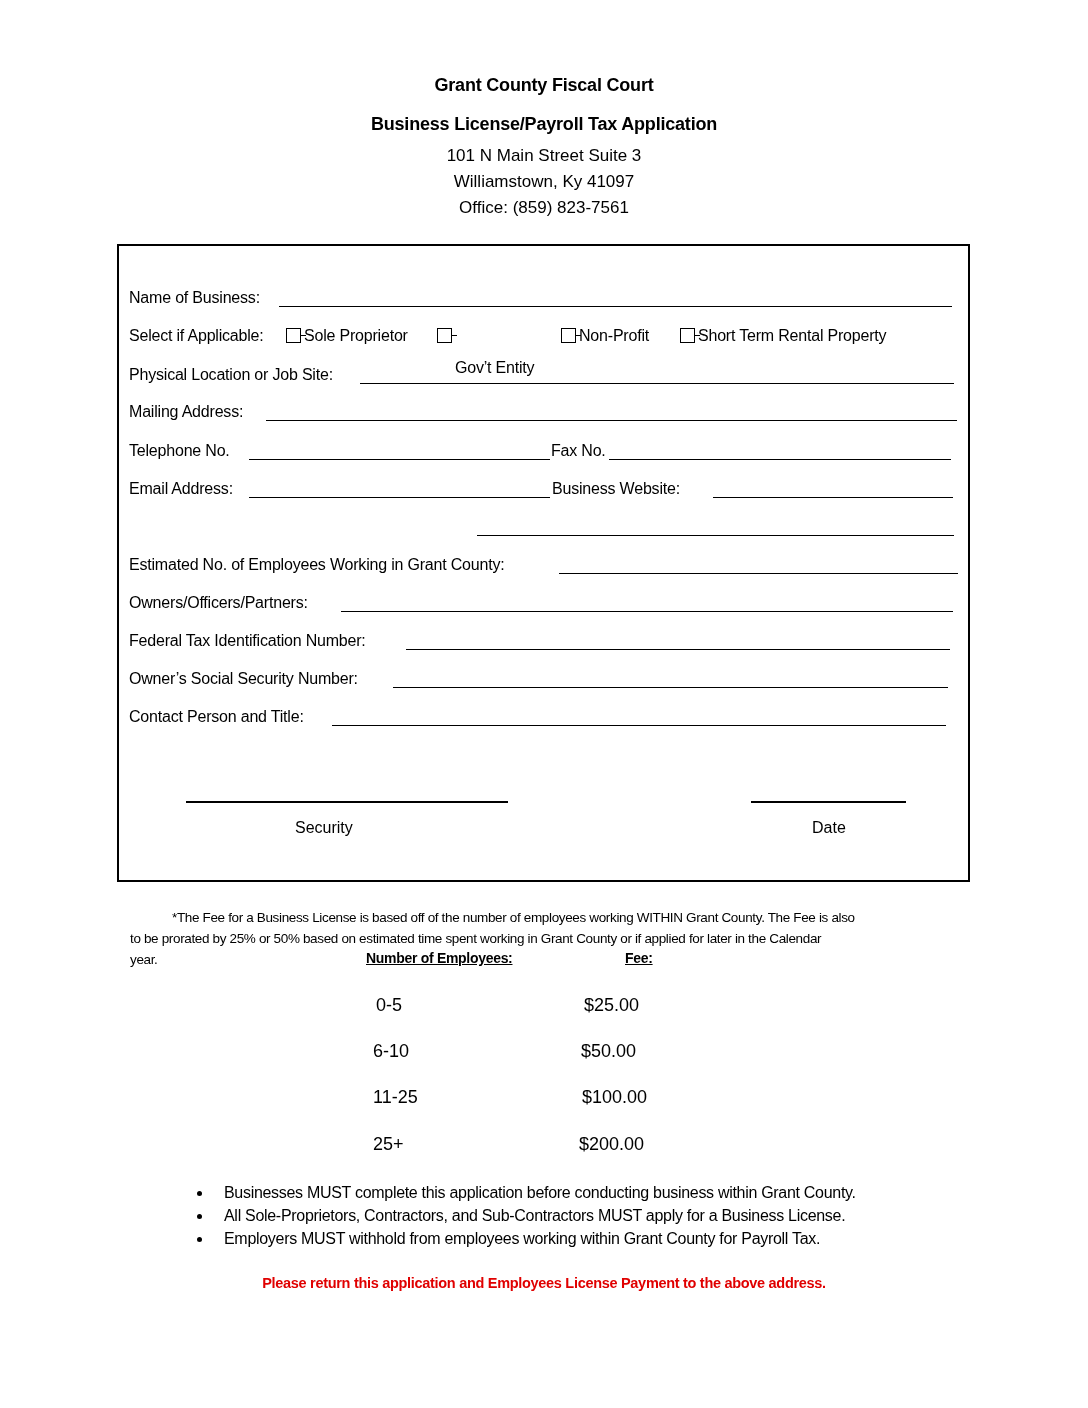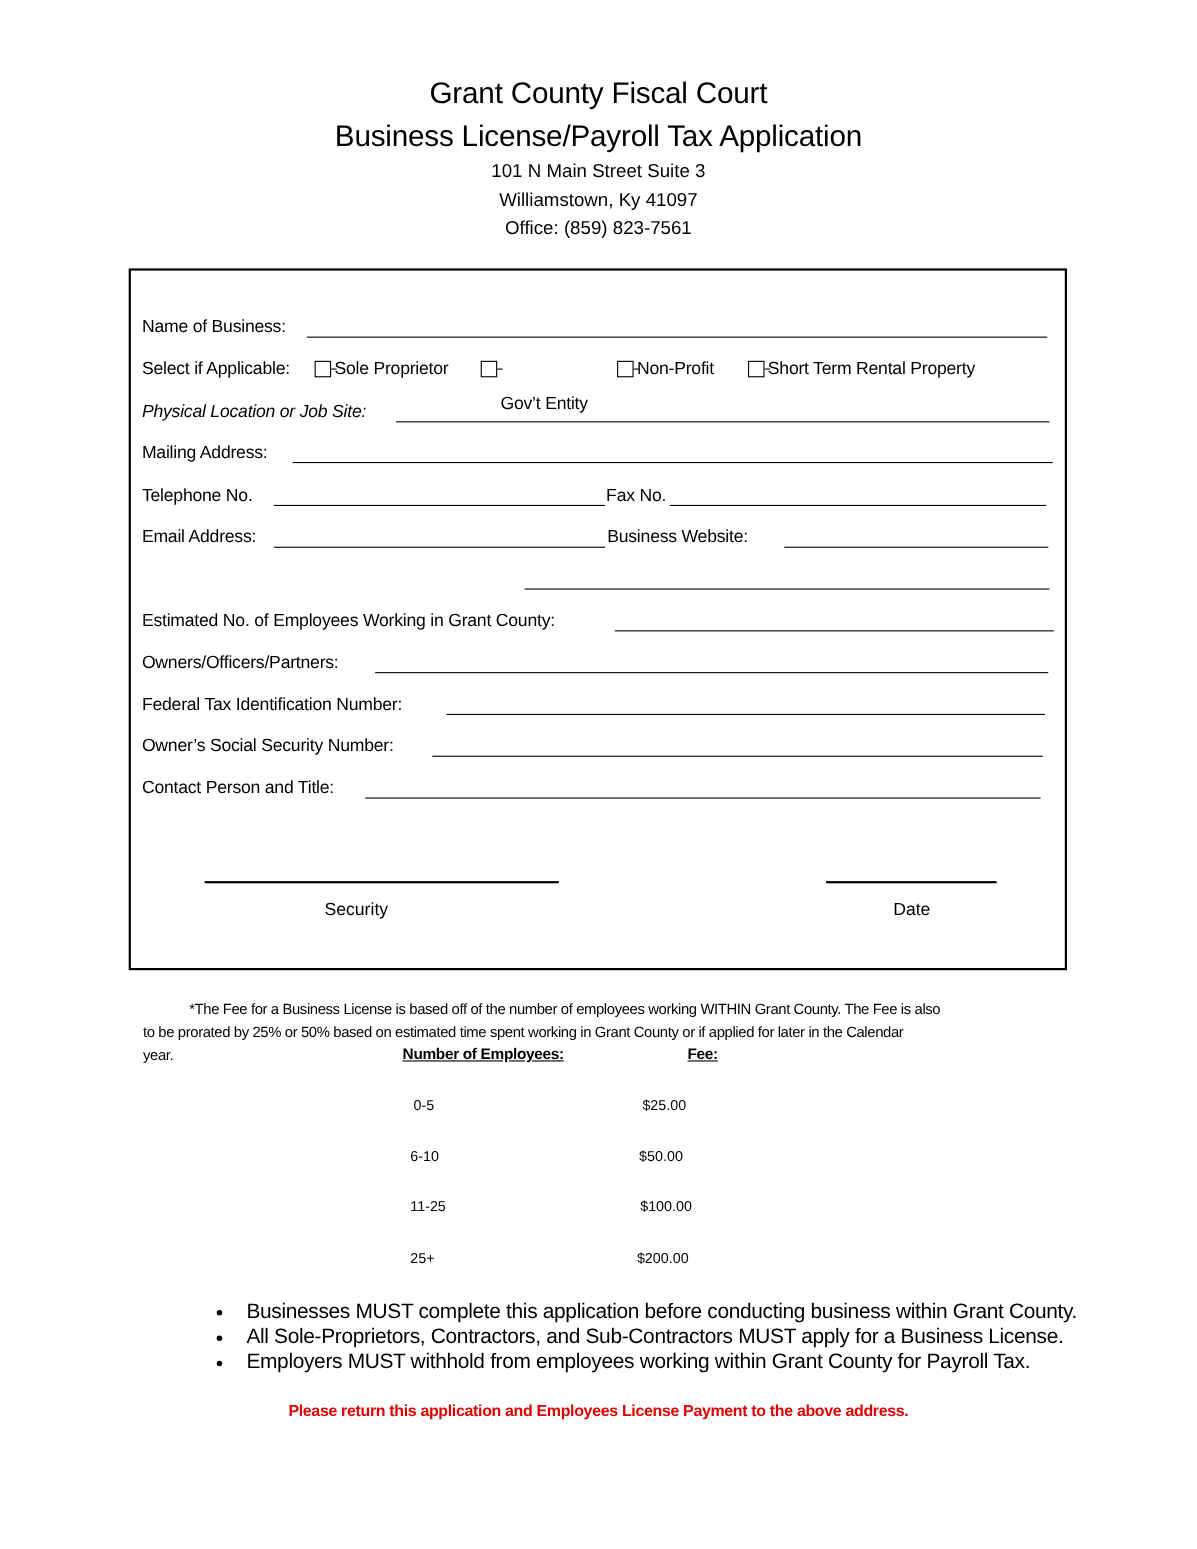--- a/index.html
+++ b/index.html
@@ -2,40 +2,40 @@
 <html><head>
 <meta charset="utf-8">
 <style>
   html, body { margin: 0; padding: 0; background: #ffffff; }
   body {
     width: 1088px; height: 1408px; position: relative; overflow: hidden;
     font-family: "Liberation Sans", "DejaVu Sans", sans-serif; color: #000;
   }
   .abs { position: absolute; }
   .center { left: 0; width: 1088px; text-align: center; }
-  .h1 { font-size: 27px; line-height: 30px; letter-spacing: -0.2px; }
+  .h1 { font-size: 18px; line-height: 30px; letter-spacing: -0.2px; font-weight: bold; }
   .addr { font-size: 17px; line-height: 20px; }
 
   #form-box {
     position: absolute; left: 117px; top: 244px; width: 849px; height: 634px;
     border: 2px solid #000;
   }
   .row { position: absolute; left: 10px; height: 22px; font-size: 16px; line-height: 22px; white-space: nowrap; }
   .line { position: absolute; border-bottom: 1.6px solid #000; height: 0; }
   .label { position: absolute; top: 0; font-size: 16px; line-height: 22px; white-space: nowrap; letter-spacing: -0.2px; }
   .cbox {
     position: absolute; top: 3px; width: 15px; height: 15px;
     border: 1.5px solid #000; background: #fff; box-sizing: border-box;
   }
   .cbox-tick { position: absolute; top: 10px; width: 5px; border-top: 1px solid #000; }
 
   .note { font-size: 13.5px; line-height: 21px; letter-spacing: -0.35px; }
   .fee-hdr { font-size: 14px; font-weight: bold; text-decoration: underline; letter-spacing: -0.3px; }
-  .fee-cell { font-size: 13px; line-height: 20px; }
-  .bullet-list { font-size: 19px; line-height: 22px; letter-spacing: -0.3px; }
+  .fee-cell { font-size: 18px; line-height: 20px; }
+  .bullet-list { font-size: 16px; line-height: 22px; letter-spacing: -0.3px; }
   .bullet-dot { position: absolute; width: 5px; height: 5px; background: #000; border-radius: 50%; }
   .red-note { font-size: 14.5px; font-weight: bold; letter-spacing: -0.3px; }
 </style>
 </head>
 <body>
 
 <div class="abs center h1" style="top:70px;">Grant County Fiscal Court</div>
 <div class="abs center h1" style="top:109px;">Business License/Payroll Tax Application</div>
 <div class="abs center addr" style="top:146px;">101 N Main Street Suite 3</div>
 <div class="abs center addr" style="top:172px;">Williamstown, Ky 41097</div>
@@ -58,21 +58,21 @@
     <span class="label" style="left:326px;margin-top:32px;">Gov’t Entity</span>
     <span class="cbox" style="left:432px;"></span>
     <span class="cbox-tick" style="left:447px;"></span>
     <span class="label" style="left:450px;">Non-Profit</span>
     <span class="cbox" style="left:551px;"></span>
     <span class="cbox-tick" style="left:566px;"></span>
     <span class="label" style="left:569px;">Short Term Rental Property</span>
   </div>
 
   <div class="row" style="top:118px; width:830px;">
-    <span class="label" style="left:0;font-style:italic;">Physical Location or Job Site:</span>
+    <span class="label" style="left:0;">Physical Location or Job Site:</span>
     <div class="line" style="left:231px; width:594px; top:19px;"></div>
   </div>
 
   <div class="row" style="top:155px; width:830px;">
     <span class="label" style="left:0;">Mailing Address:</span>
     <div class="line" style="left:137px; width:691px; top:19px;"></div>
   </div>
 
   <div class="row" style="top:194px; width:830px;">
     <span class="label" style="left:0;">Telephone No.</span>

